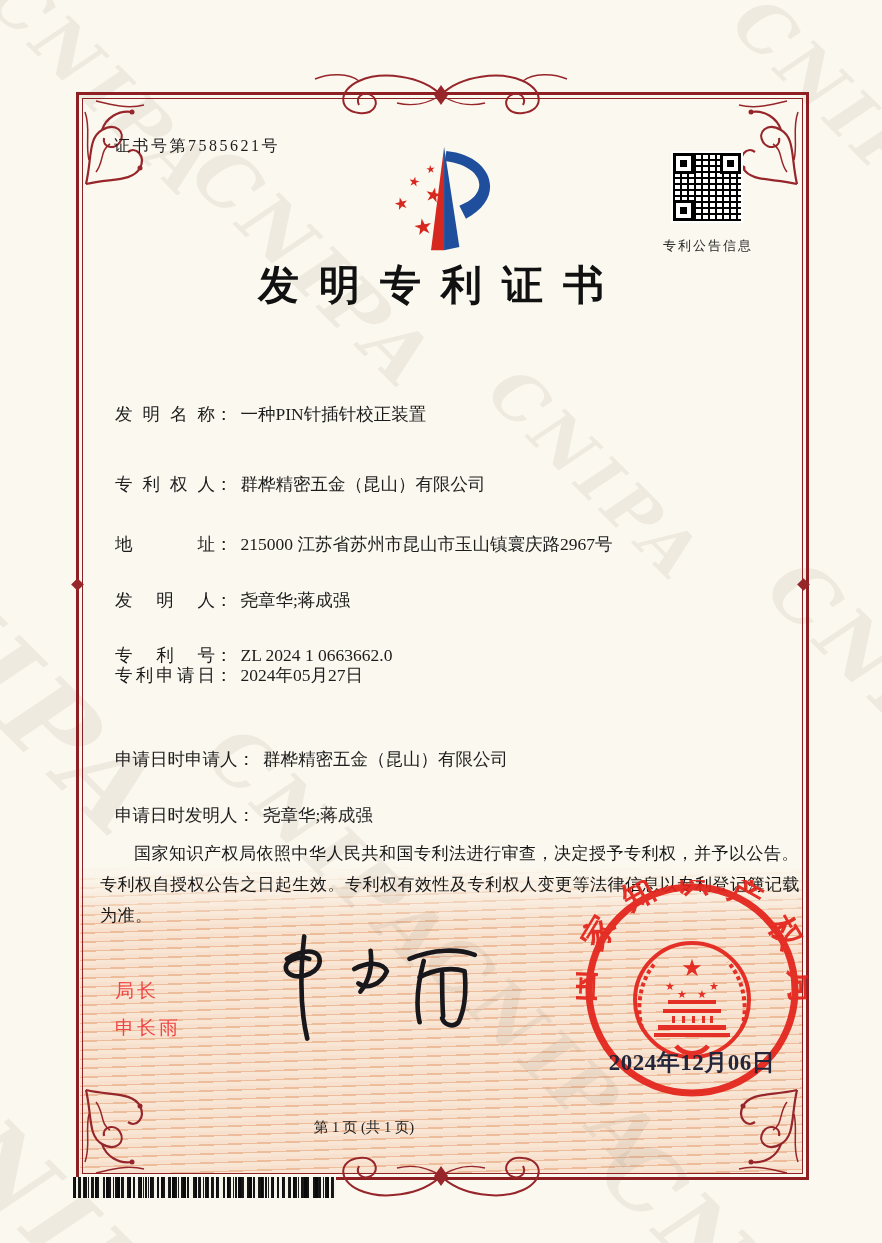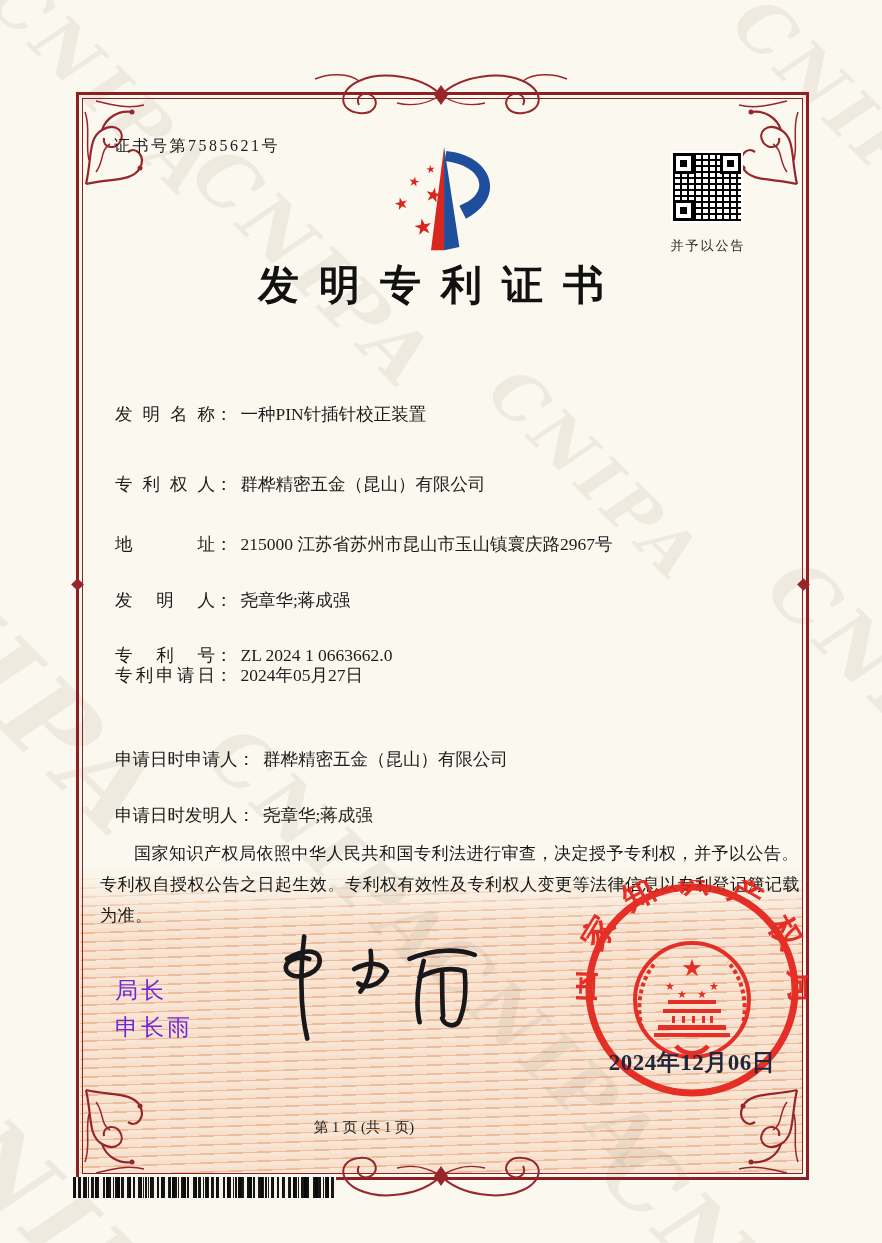--- a/index.html
+++ b/index.html
@@ -56,22 +56,22 @@
   .flabel-wide{display:inline-block;vertical-align:bottom;}
   .colon{margin-right:8px;}
   .col2{position:absolute;left:375px;top:0;}
 
   
   .statement{position:absolute;left:100px;top:838px;width:700px;z-index:4;
       font-size:17px;line-height:31px;color:#161616;letter-spacing:0.5px;}
   .statement .l1{text-indent:2em;}
 
   
-  .sign-block{position:absolute;left:115px;top:972px;z-index:4;font-size:23px;
-      letter-spacing:3px;line-height:37px;color:#6d28d9;}
+  .sign-block{position:absolute;left:115px;top:972px;z-index:4;font-size:19px;
+      letter-spacing:3px;line-height:37px;color:#ef4444;}
   .sign-svg{position:absolute;left:248px;top:928px;width:235px;height:118px;z-index:4;}
 
   
   .seal{position:absolute;left:576px;top:880px;width:232px;height:226px;z-index:5;}
   .seal svg{position:absolute;inset:0;opacity:0.92;}
   .seal-date{position:absolute;left:0;top:167px;width:232px;text-align:center;z-index:6;
       font-size:23px;font-weight:bold;color:#23263a;letter-spacing:0.5px;
       font-family:"Liberation Serif","DejaVu Serif",serif;}
 
   
@@ -174,21 +174,21 @@
   <div class="finder f-tl">
       <div class="finder-dot"></div>
     </div>
   <div class="finder f-tr">
       <div class="finder-dot"></div>
     </div>
   <div class="finder f-bl">
       <div class="finder-dot"></div>
     </div>
 </div>
-<div class="qr-caption">并予以公告</div>
+<div class="qr-caption">专利公告信息</div>
 
 <div class="title">发明专利证书</div>
 
 <div class="frow" style="top:362px;">
   <span class="flabel">发明名称</span><span class="colon">：</span><span class="fval">一种PIN针插针校正装置</span>
 </div>
 <div class="frow" style="top:432px;">
   <span class="flabel">专利权人</span><span class="colon">：</span><span class="fval">群桦精密五金（昆山）有限公司</span>
 </div>
 <div class="frow" style="top:492px;">

